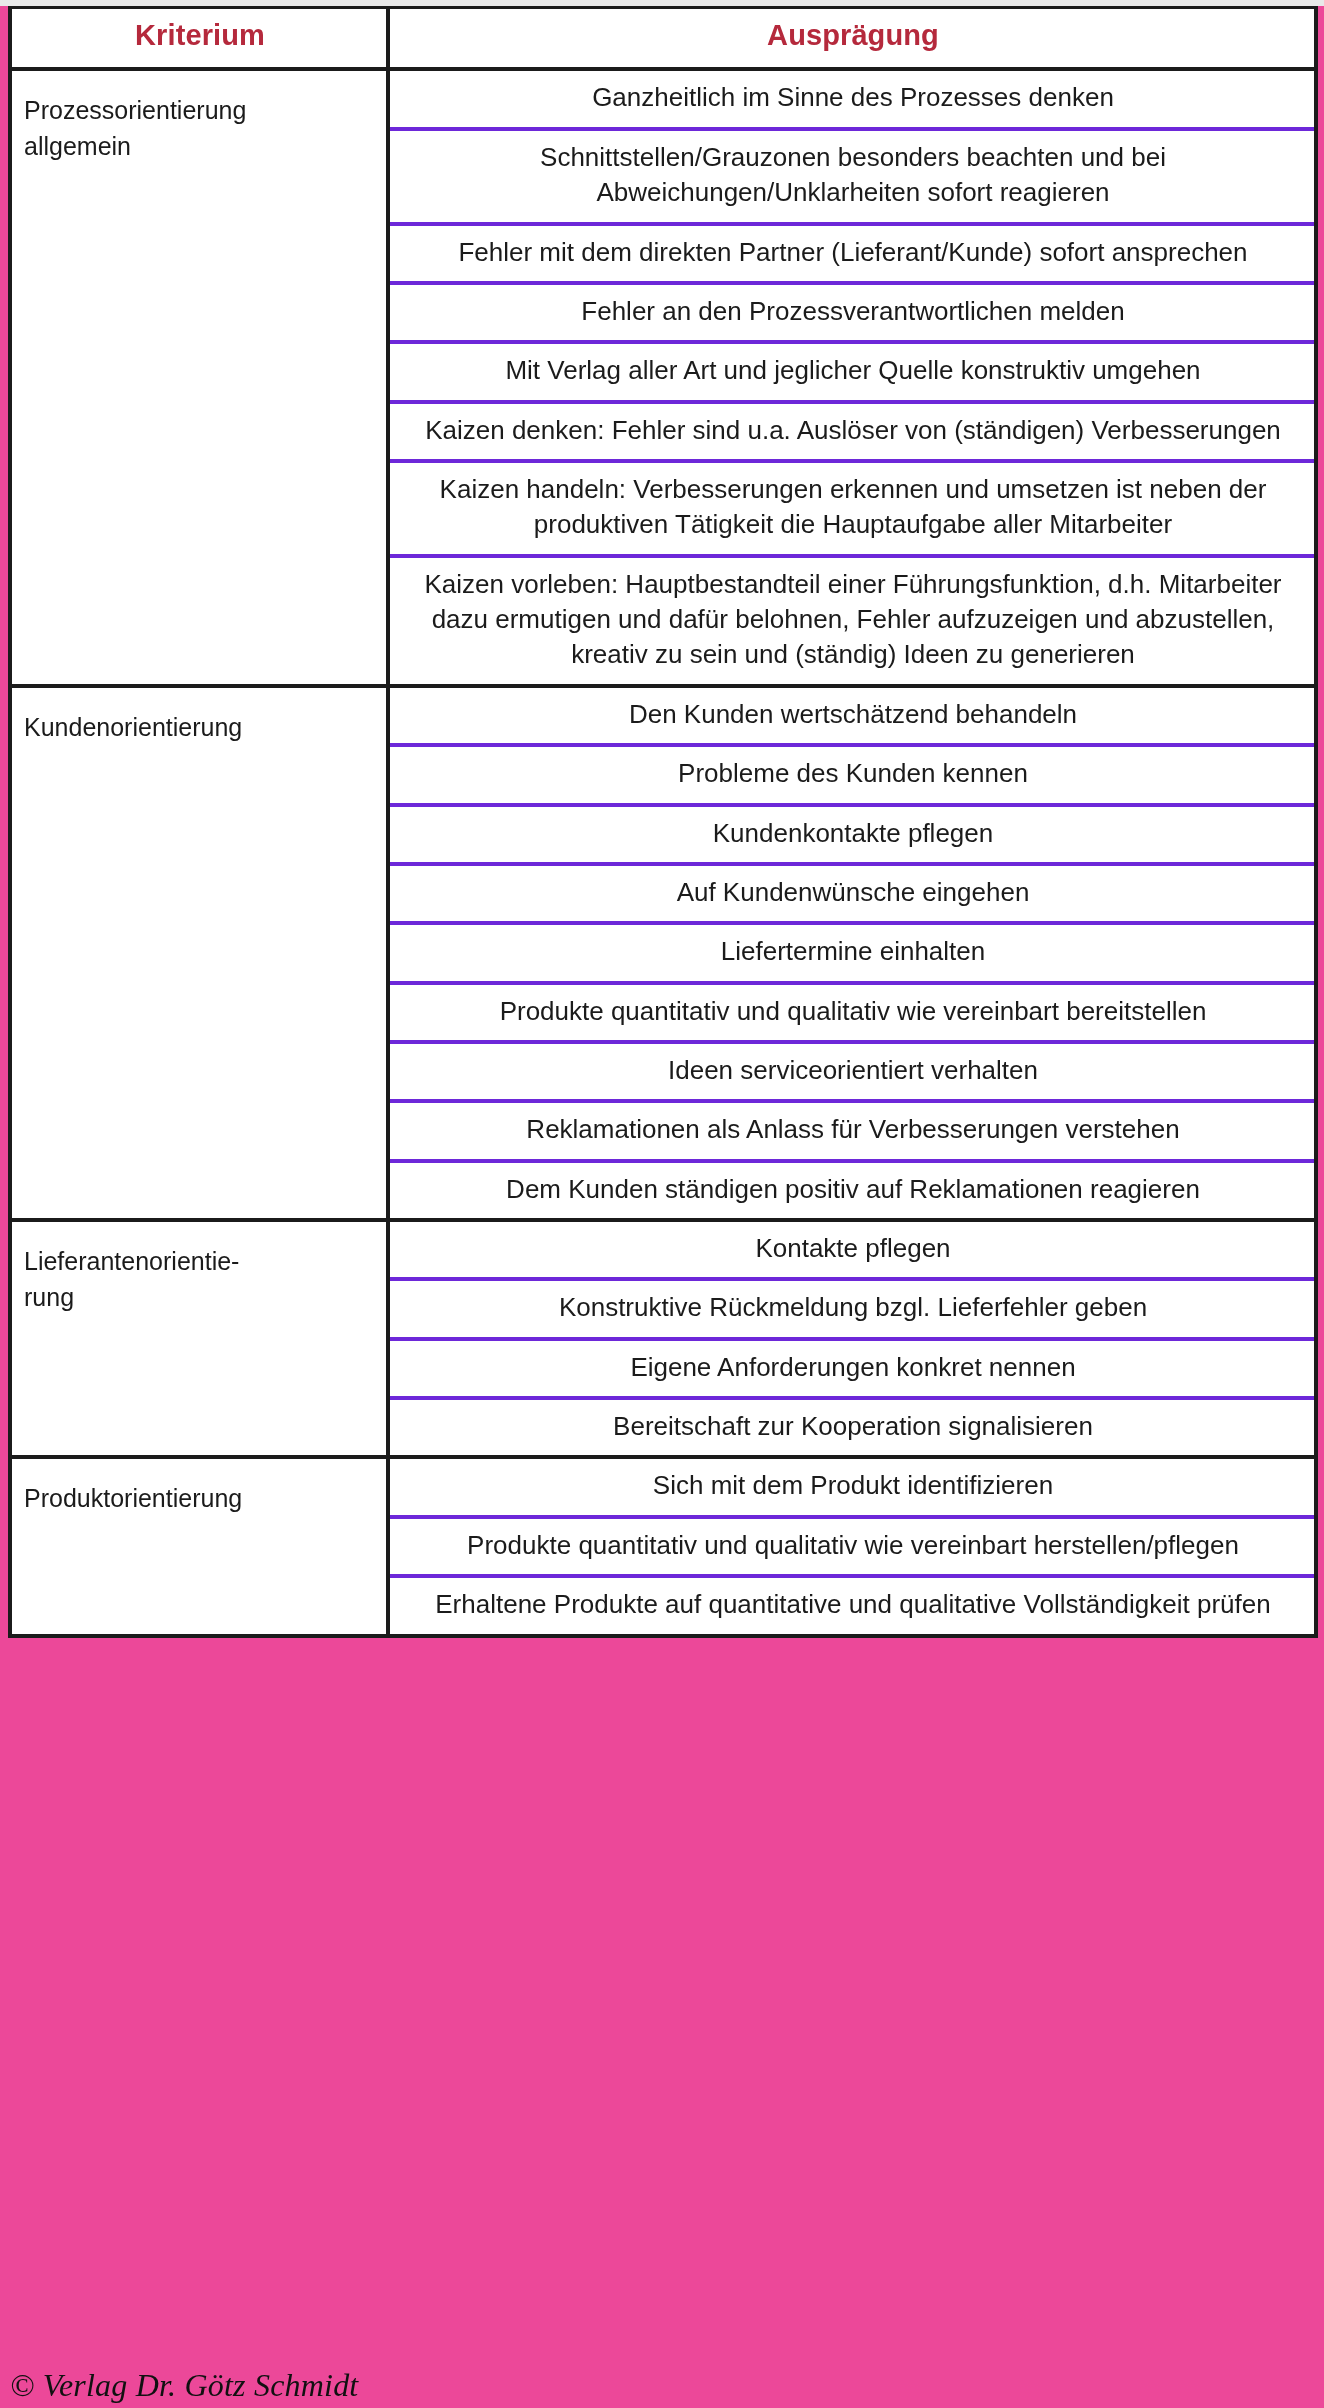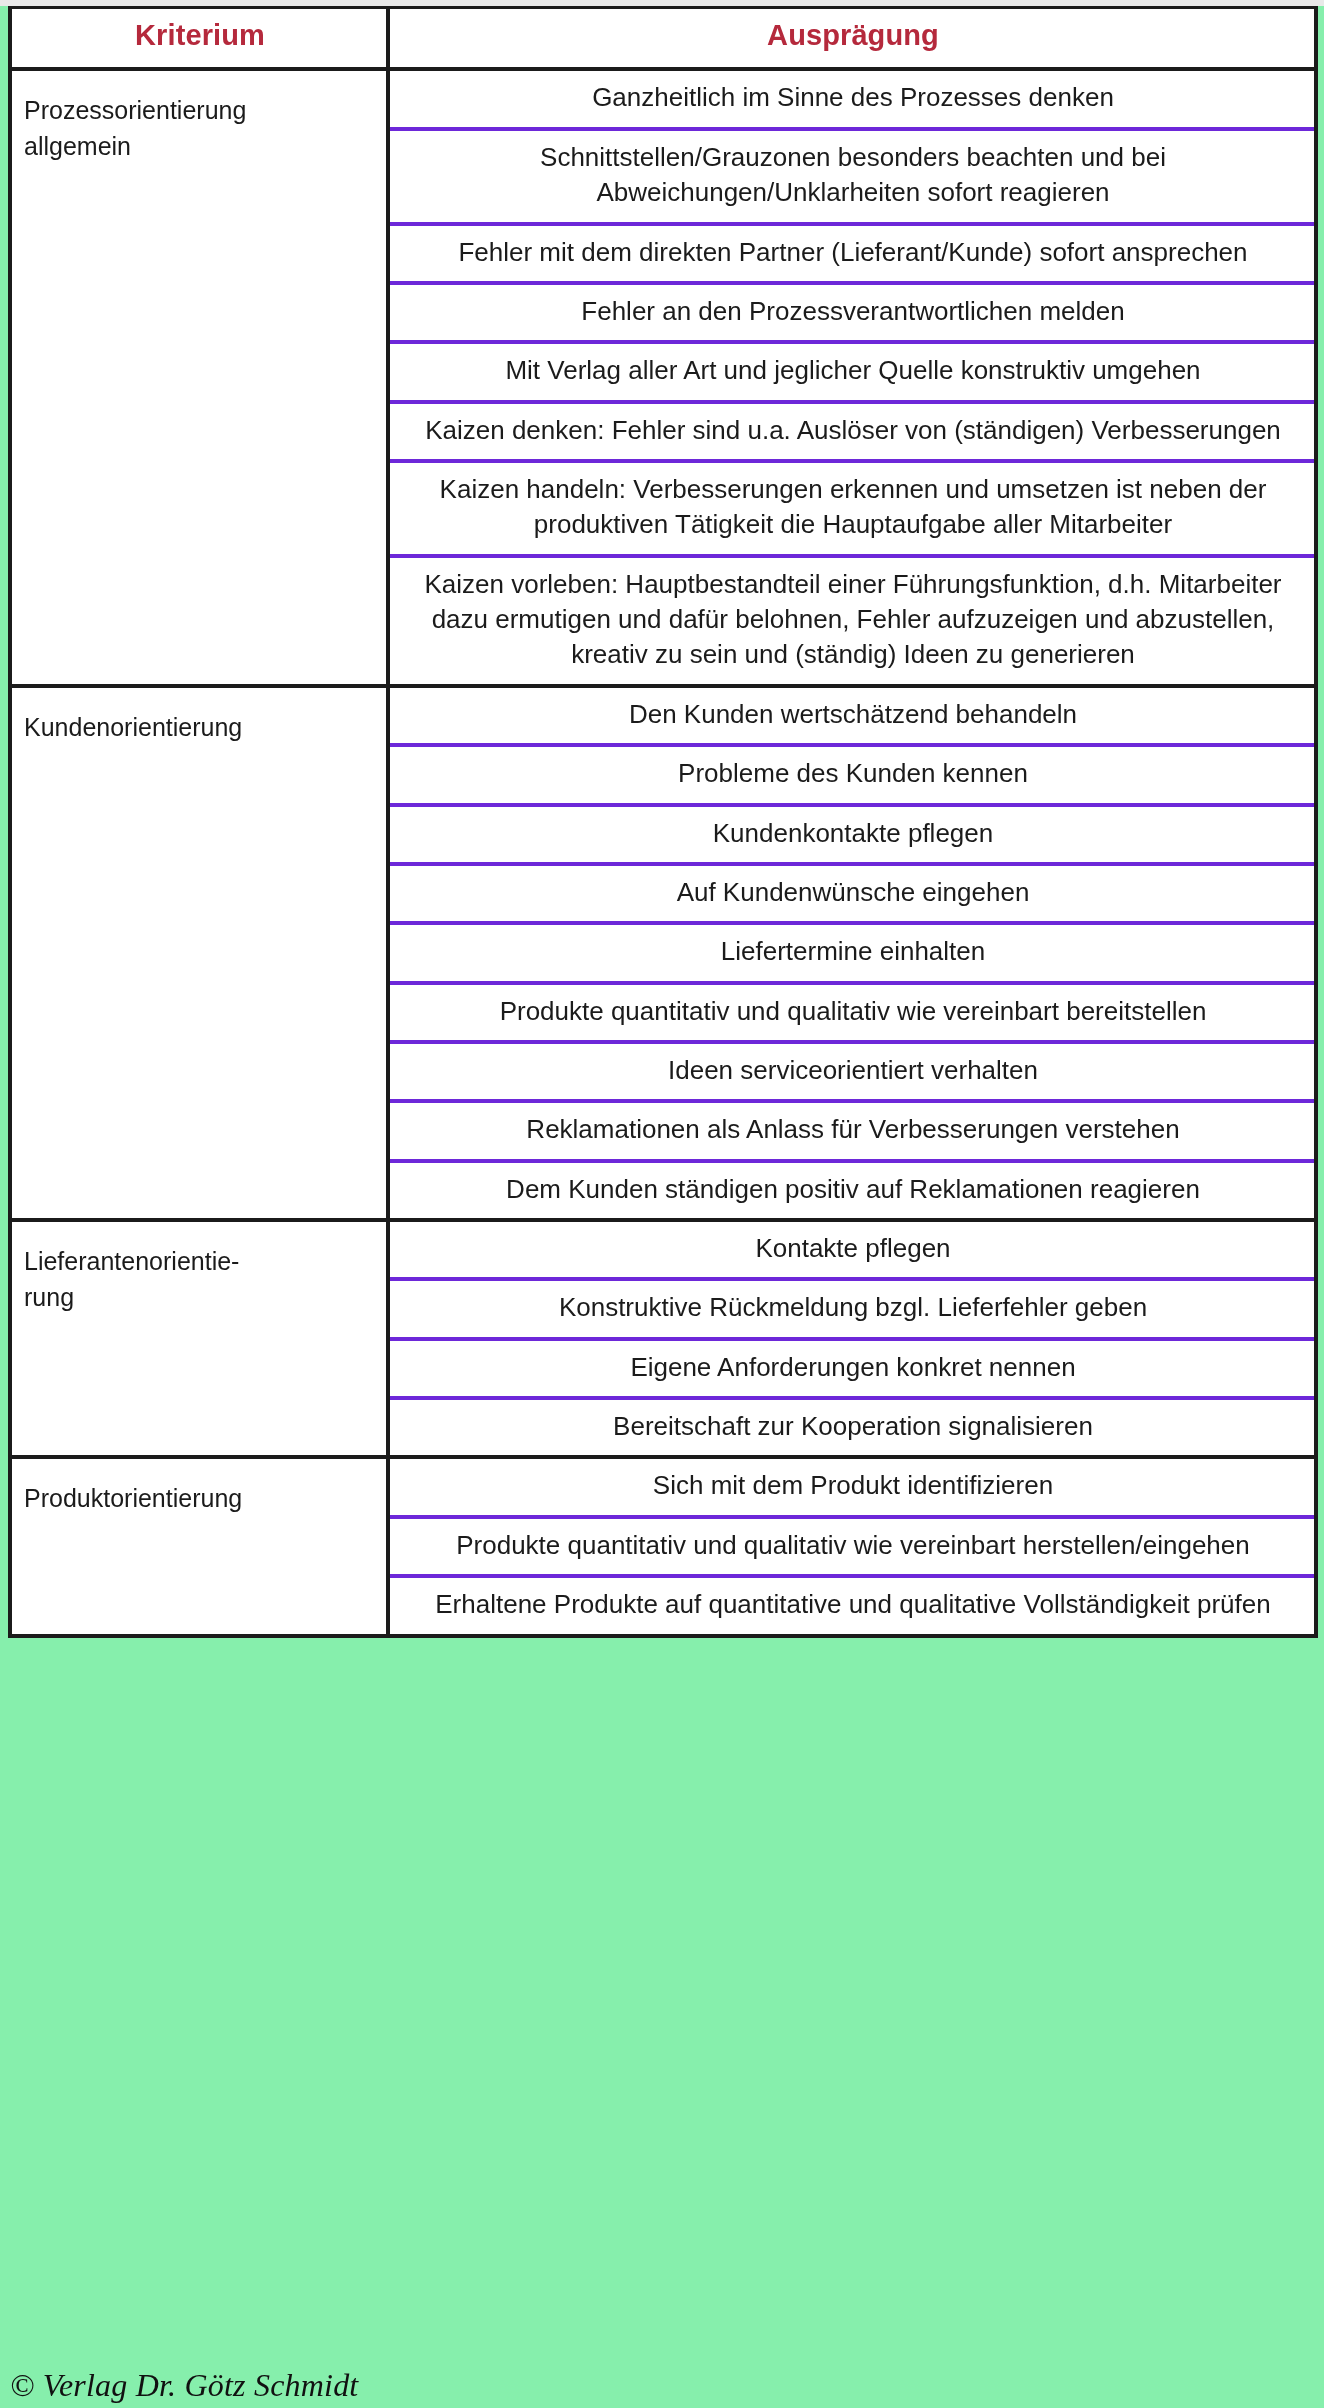--- a/index.html
+++ b/index.html
@@ -11,21 +11,21 @@
     width: 1324px;
     height: 2408px;
     font-family: "Liberation Sans", sans-serif;
     overflow: hidden;
   }
 
   .page {
     position: relative;
     width: 1324px;
     height: 2408px;
-    background: #86efac;
+    background: #ec4899;
     box-sizing: border-box;
   }
 
   .table-wrap {
     position: absolute;
     left: 8px;
     top: 6px;
     width: 1310px;
     background: #ffffff;
     border: 4px solid #1b1b1b;
@@ -258,21 +258,21 @@
           <tr class="value-row">
             <td class="left-cell" rowspan="3">
               <div class="crit-text">Produktorientierung</div>
             </td>
             <td class="right-cell">
               <div class="val-text">Sich mit dem Produkt identifizieren</div>
             </td>
           </tr>
           <tr class="value-row">
             <td class="right-cell inner-rule">
-              <div class="val-text">Produkte quantitativ und qualitativ wie vereinbart herstellen/eingehen</div>
+              <div class="val-text">Produkte quantitativ und qualitativ wie vereinbart herstellen/pflegen</div>
             </td>
           </tr>
           <tr class="value-row">
             <td class="right-cell inner-rule">
               <div class="val-text">Erhaltene Produkte auf quantitative und qualitative Vollständigkeit prüfen</div>
             </td>
           </tr>
         </tbody>
     </table>
   </div>

